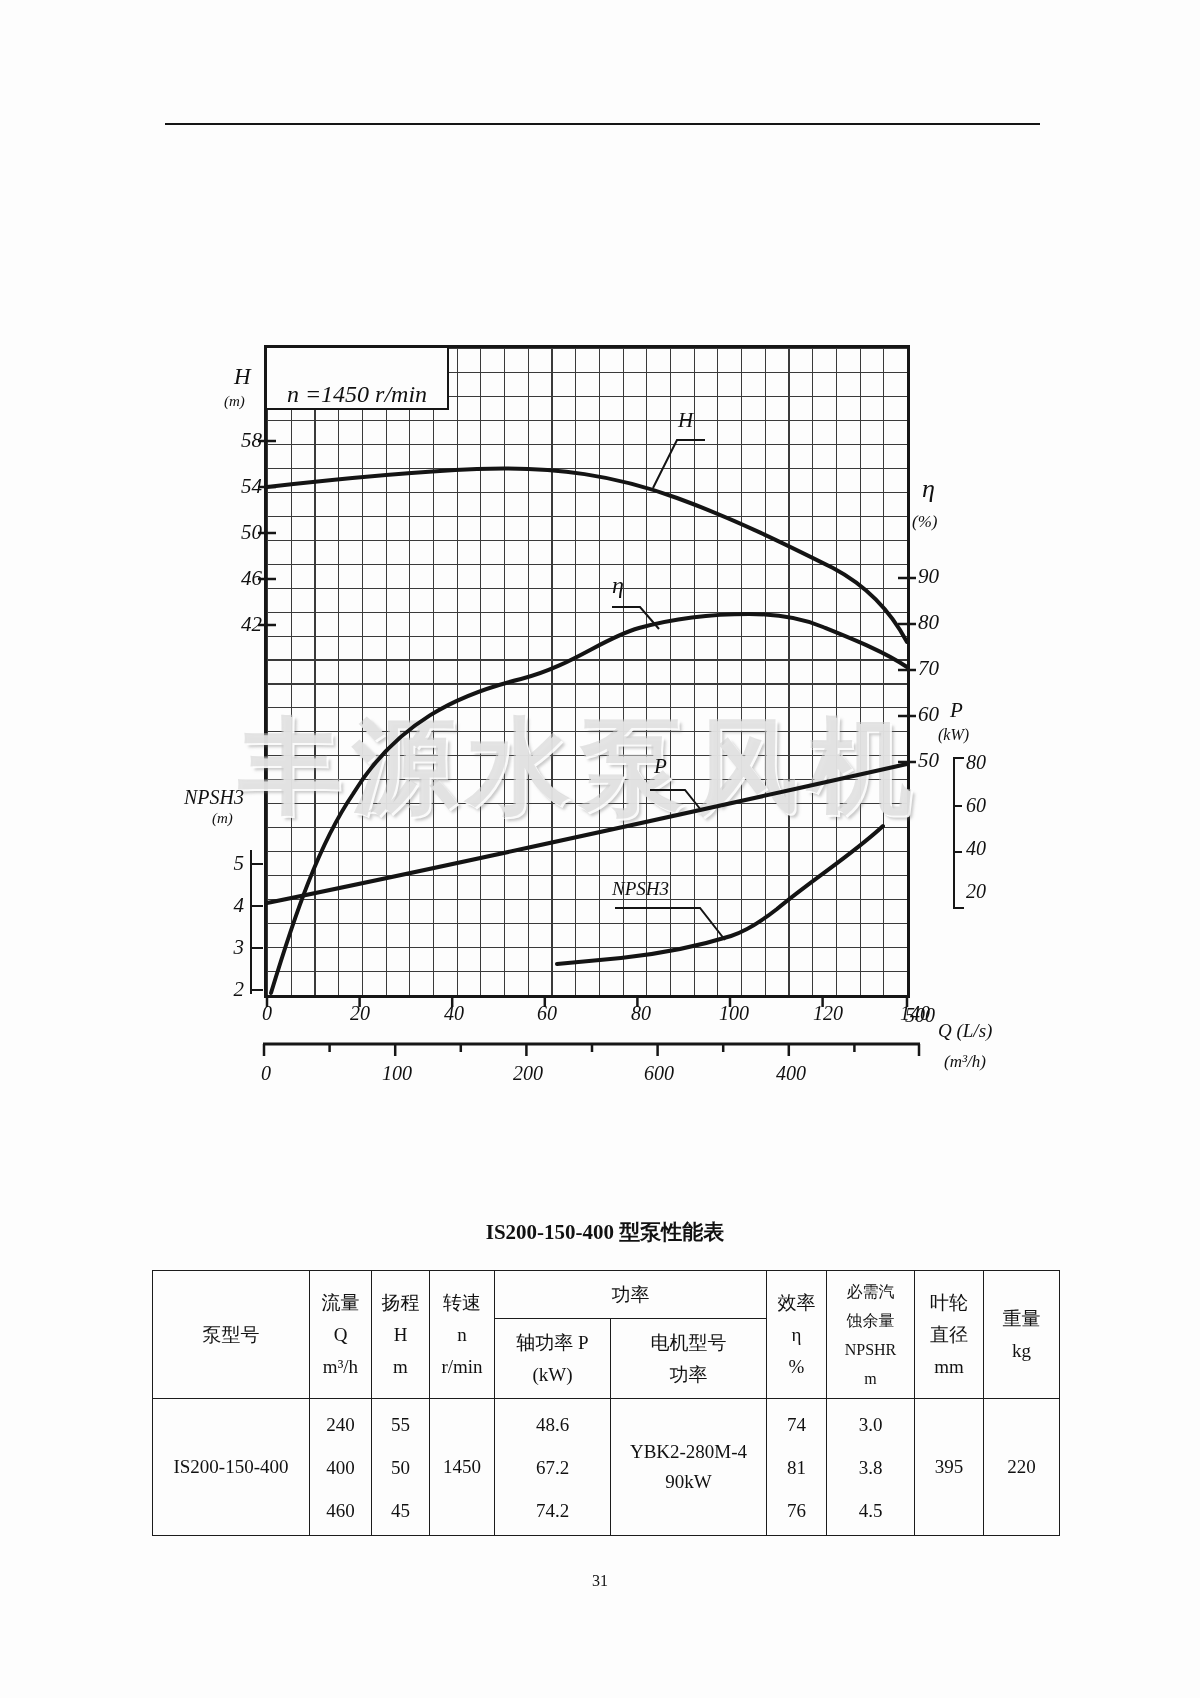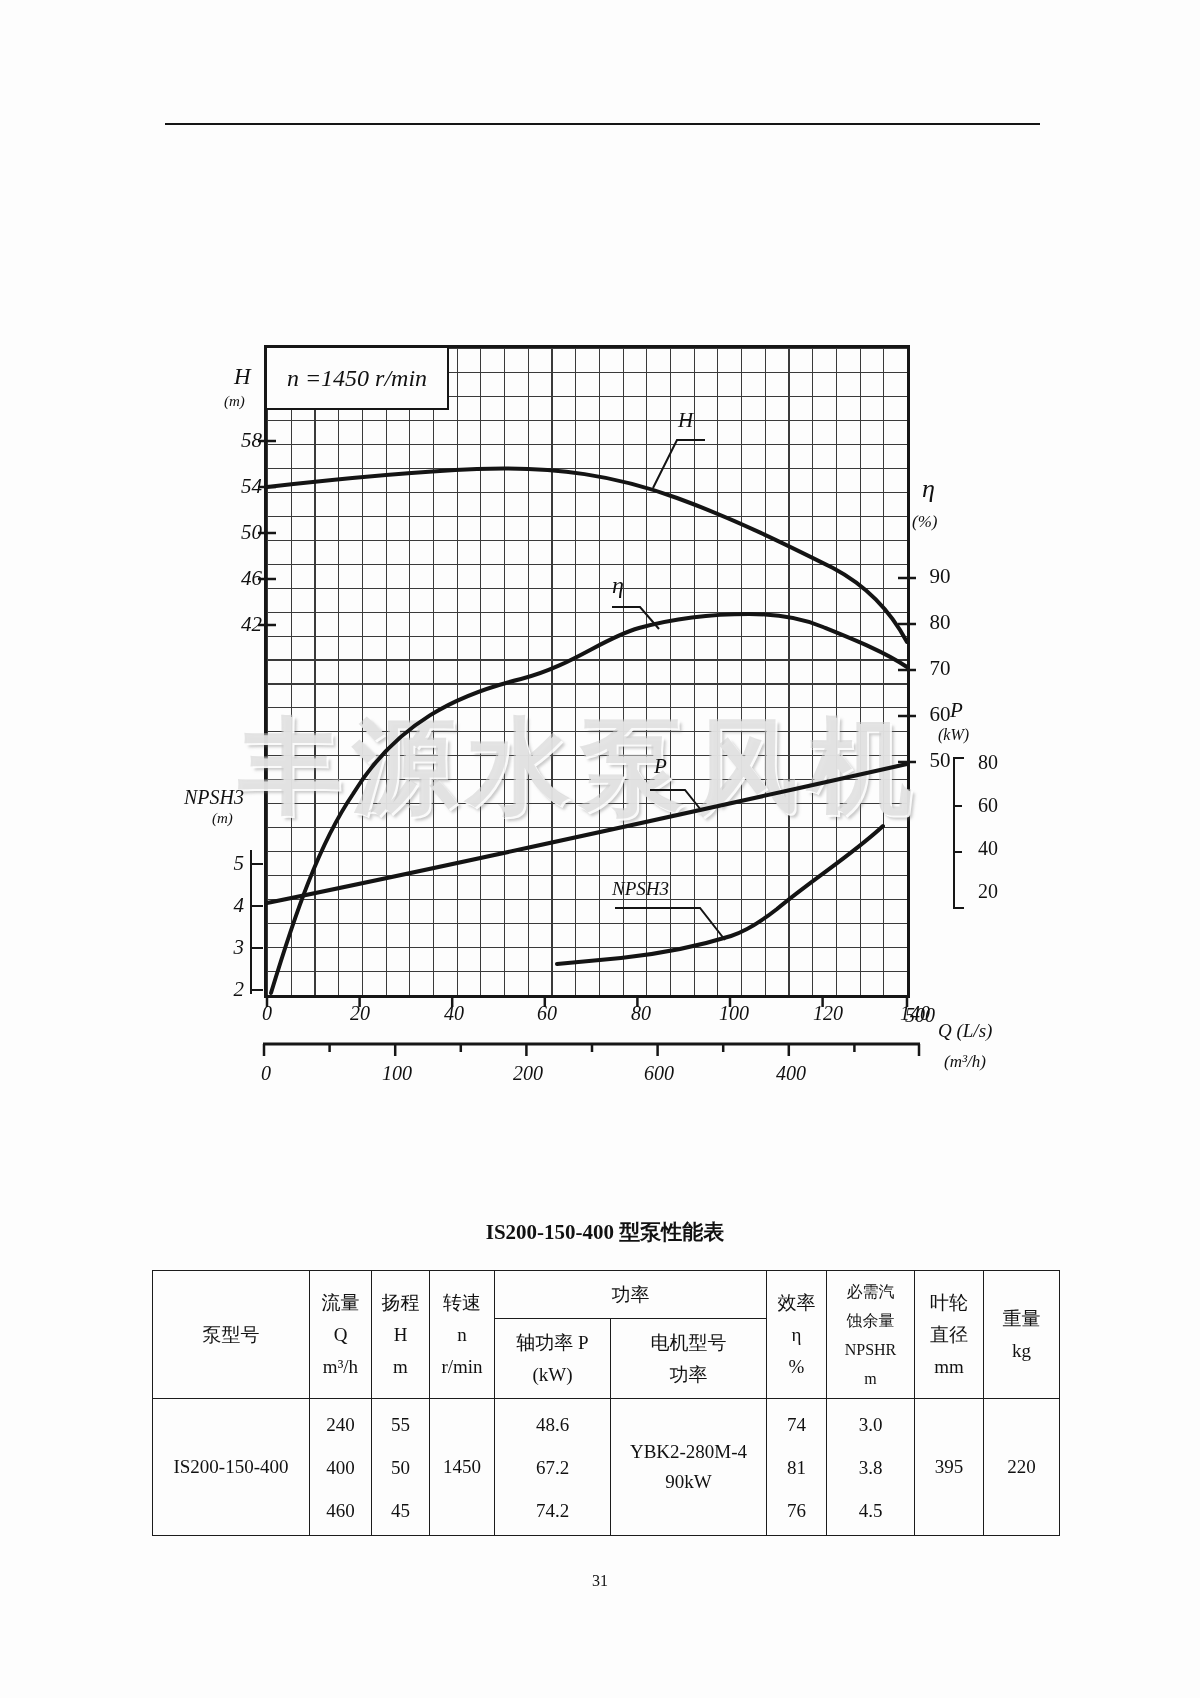--- a/index.html
+++ b/index.html
@@ -14,29 +14,29 @@
   
   .chart-title{position:absolute;left:320px;top:278px;width:440px;text-align:center;
                font-size:29px;font-weight:bold;font-style:italic;letter-spacing:1px;}
   .plot{position:absolute;left:264px;top:345px;width:646px;height:653px;border:3px solid #161616;
         box-sizing:border-box;
         background-image:
           repeating-linear-gradient(to right,#3a3a3a 0,#3a3a3a 1.1px,transparent 1.1px,transparent 23.7px),
           repeating-linear-gradient(to bottom,#3a3a3a 0,#3a3a3a 1.1px,transparent 1.1px,transparent 23.96px);}
   .speed-box{position:absolute;left:267px;top:348px;width:180px;height:60px;background:#fdfdfd;
              border-right:2.5px solid #161616;border-bottom:2.5px solid #161616;z-index:3;
-             display:flex;align-items:center;justify-content:center;font-style:italic;font-size:24px;}
+             display:flex;align-items:flex-end;justify-content:center;font-style:italic;font-size:24px;}
   .watermark{position:absolute;left:238px;top:698px;width:680px;z-index:1;white-space:nowrap;
              font-size:104px;font-weight:bold;letter-spacing:10px;color:rgba(205,205,205,0.55);
              text-shadow:2px 2px 0 rgba(255,255,255,0.9),4px 4px 3px rgba(110,110,110,0.35);}
   .curves{position:absolute;left:267px;top:348px;width:640px;height:647px;overflow:visible;z-index:2;}
 
   .axlbl{position:absolute;font-style:italic;z-index:3;}
   .tickL{position:absolute;width:44px;text-align:right;font-style:italic;font-size:21px;z-index:3;}
-  .tickR{position:absolute;width:44px;text-align:center;font-size:21px;z-index:3;}
+  .tickR{position:absolute;width:44px;text-align:left;font-style:italic;font-size:21px;z-index:3;}
   .tickB{position:absolute;width:50px;text-align:center;font-style:italic;font-size:20px;z-index:3;}
   .tickB2{position:absolute;width:60px;text-align:center;font-style:italic;font-size:20px;z-index:3;}
   .curve-lbl{position:absolute;font-style:italic;z-index:3;}
 
   .npsh-bracket{position:absolute;left:250px;top:850px;height:144px;border-left:2.5px solid #161616;z-index:3;}
   .npsh-bracket i{position:absolute;left:0;width:11px;border-top:2.5px solid #161616;}
   .p-bracket{position:absolute;left:953px;top:757px;height:148px;width:9px;
              border-left:2.5px solid #161616;border-top:2.5px solid #161616;border-bottom:2.5px solid #161616;z-index:3;}
   .p-bracket i{position:absolute;left:-1px;width:8px;border-top:2.5px solid #161616;}
 

